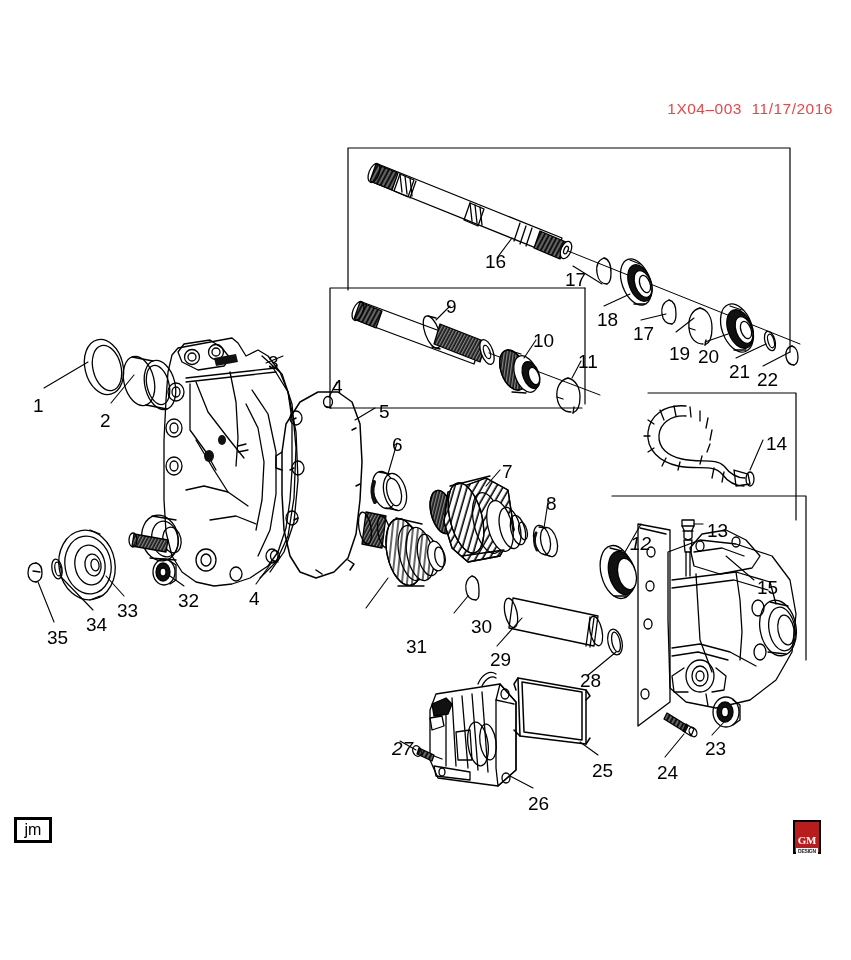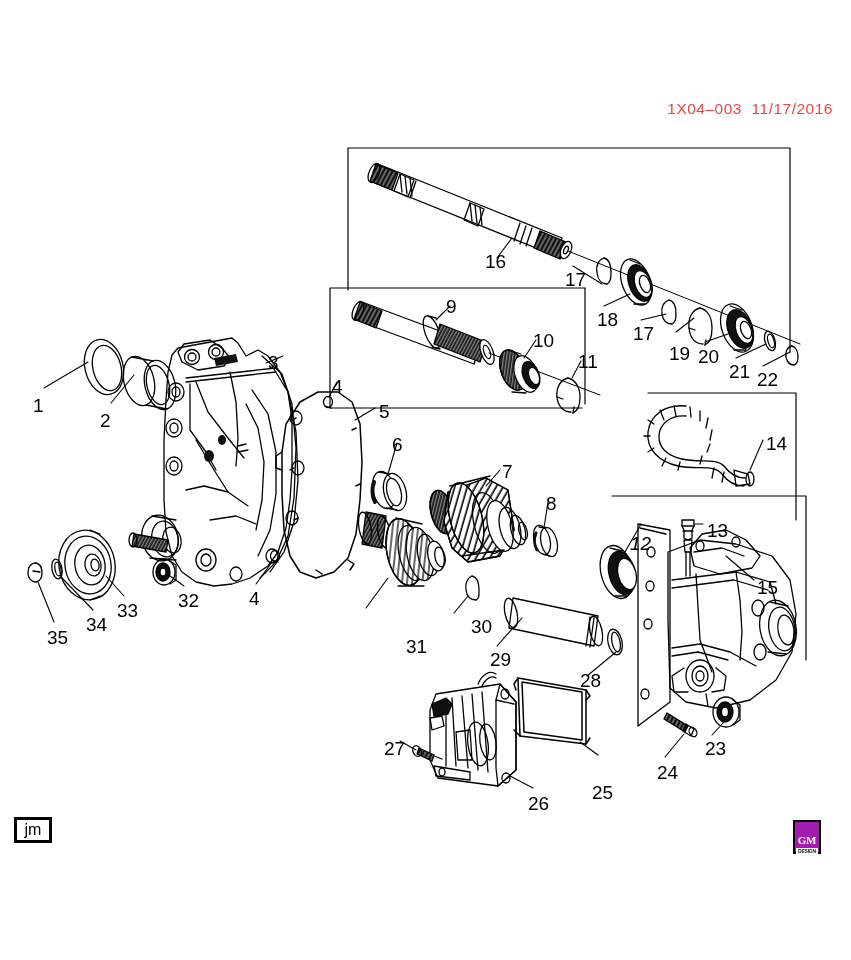--- a/index.html
+++ b/index.html
@@ -42,21 +42,21 @@
     background: #fff;
   }
   #gm-badge {
     position: absolute;
     left: 793px;
     top: 820px;
     width: 28px;
     height: 34px;
     border: 2px solid #000;
     box-sizing: border-box;
-    background: #a21caf;
+    background: #b91c1c;
     display: flex;
     flex-direction: column;
     align-items: center;
     justify-content: center;
     padding-top: 15px;
   }
   #gm-badge .gm-text {
     color: #ffffff;
     font-size: 11px;
     font-weight: bold;
@@ -621,23 +621,23 @@
   <div class="callout" style="left:485px; top:252px;">16</div>
   <div class="callout" style="left:565px; top:270px;">17</div>
   <div class="callout" style="left:597px; top:310px;">18</div>
   <div class="callout" style="left:633px; top:324px;">17</div>
   <div class="callout" style="left:669px; top:336px;margin-top:8px;">19</div>
   <div class="callout" style="left:698px; top:347px;">20</div>
   <div class="callout" style="left:729px; top:362px;">21</div>
   <div class="callout" style="left:757px; top:370px;">22</div>
   <div class="callout" style="left:705px; top:739px;">23</div>
   <div class="callout" style="left:657px; top:763px;">24</div>
-  <div class="callout" style="left:592px; top:761px;margin-top:22px;">25</div>
+  <div class="callout" style="left:592px; top:761px;">25</div>
   <div class="callout" style="left:528px; top:794px;">26</div>
-  <div class="callout" style="left:384px; top:739px;">27</div>
+  <div class="callout" style="left:392px; top:739px;font-style:italic;">27</div>
   <div class="callout" style="left:580px; top:671px;">28</div>
   <div class="callout" style="left:490px; top:650px;">29</div>
   <div class="callout" style="left:471px; top:617px;">30</div>
   <div class="callout" style="left:358px; top:637px;margin-left:48px;">31</div>
   <div class="callout" style="left:178px; top:591px;">32</div>
   <div class="callout" style="left:117px; top:601px;">33</div>
   <div class="callout" style="left:86px;  top:615px;">34</div>
   <div class="callout" style="left:47px;  top:628px;">35</div>
 
   <div id="stamp-jm">jm</div>

